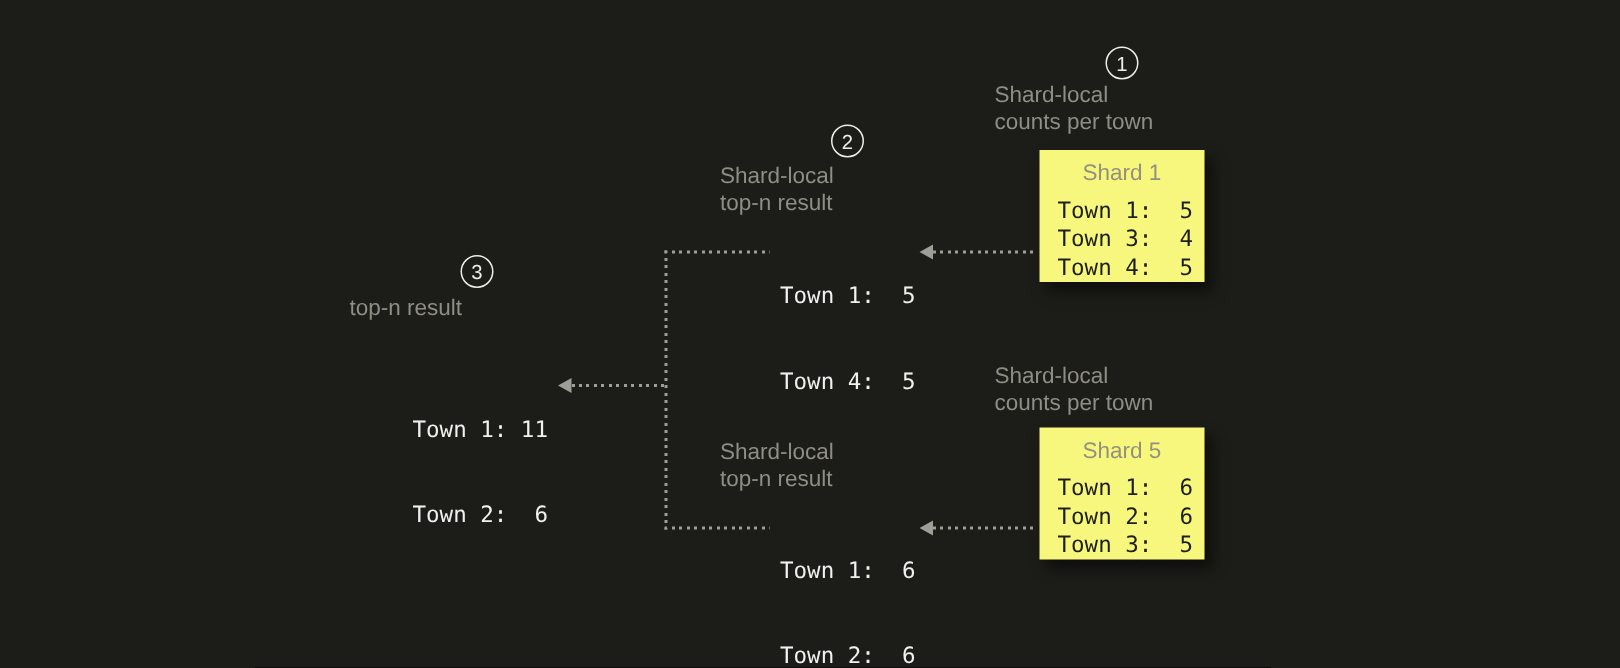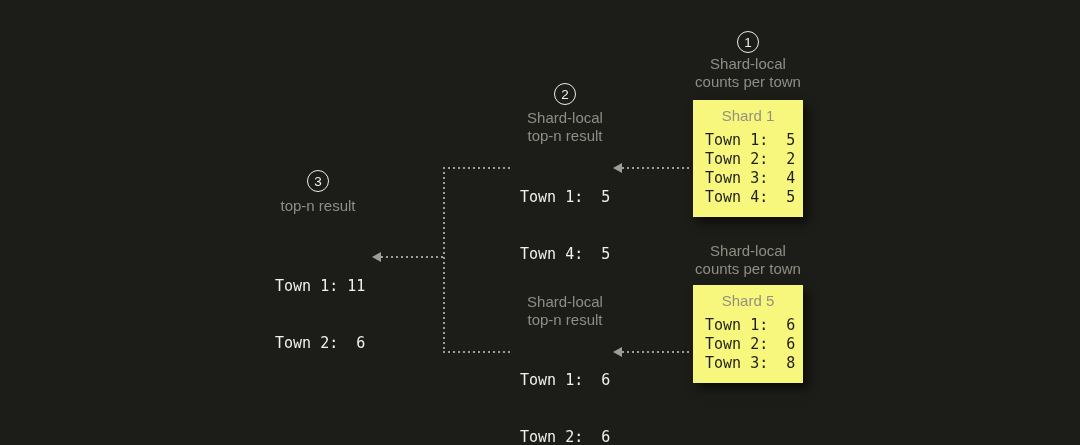--- a/index.html
+++ b/index.html
@@ -17,35 +17,34 @@
     border-radius:50%;
     color:var(--badge,#ededea);
     font-size:13.5px;font-weight:400;
     display:flex;align-items:center;justify-content:center;
   }
   .glabel{
     position:absolute;
     width:170px;
     color:var(--gray-text,#8f8e85);
     font-size:15px;line-height:18px;
-    text-align:center;
   }
   .mono{
     position:absolute;
     font-family:"DejaVu Sans Mono","Liberation Mono",monospace;
     font-size:15px;line-height:19px;
     white-space:pre;
   }
   .mono.light{color:var(--white-text,#f0f0ee);}
   .shardbox{
     position:absolute;
     width:110px;
     background:var(--box-yellow,#f8f77d);
     box-shadow:5px 6px 9px rgba(0,0,0,.55);
-    padding:6px 0 10px 0;
+    padding:6px 0 0 0;
   }
   .shardtitle{
     text-align:center;
     color:var(--shard-title,#93917e);
     font-size:15px;line-height:19px;
     margin-bottom:6px;
   }
   .shardrow{
     font-family:"DejaVu Sans Mono","Liberation Mono",monospace;
     font-size:15px;line-height:19px;
@@ -81,30 +80,29 @@
   </div>
 
   <div class="glabel" style="left:663px;top:242px;">
     <div>Shard-local</div>
     <div>counts per town</div>
   </div>
 
   <div class="shardbox" style="left:693px;top:100px;">
     <div class="shardtitle">Shard 1</div>
     <div class="shardrow">Town 1:  5</div>
-    <div class="shardrow">Town 2:  2</div>
     <div class="shardrow">Town 3:  4</div>
     <div class="shardrow">Town 4:  5</div>
   </div>
 
   <div class="shardbox" style="left:693px;top:285px;">
     <div class="shardtitle">Shard 5</div>
     <div class="shardrow">Town 1:  6</div>
     <div class="shardrow">Town 2:  6</div>
-    <div class="shardrow">Town 3:  8</div>
+    <div class="shardrow">Town 3:  5</div>
   </div>
 
   <div class="badge" style="left:554px;top:83px;">2</div>
 
   <div class="glabel" style="left:480px;top:109px;">
     <div>Shard-local</div>
     <div>top-n result</div>
   </div>
   <div class="mono light" style="left:520px;top:150px;">
     <div>Town 1:  5</div>

